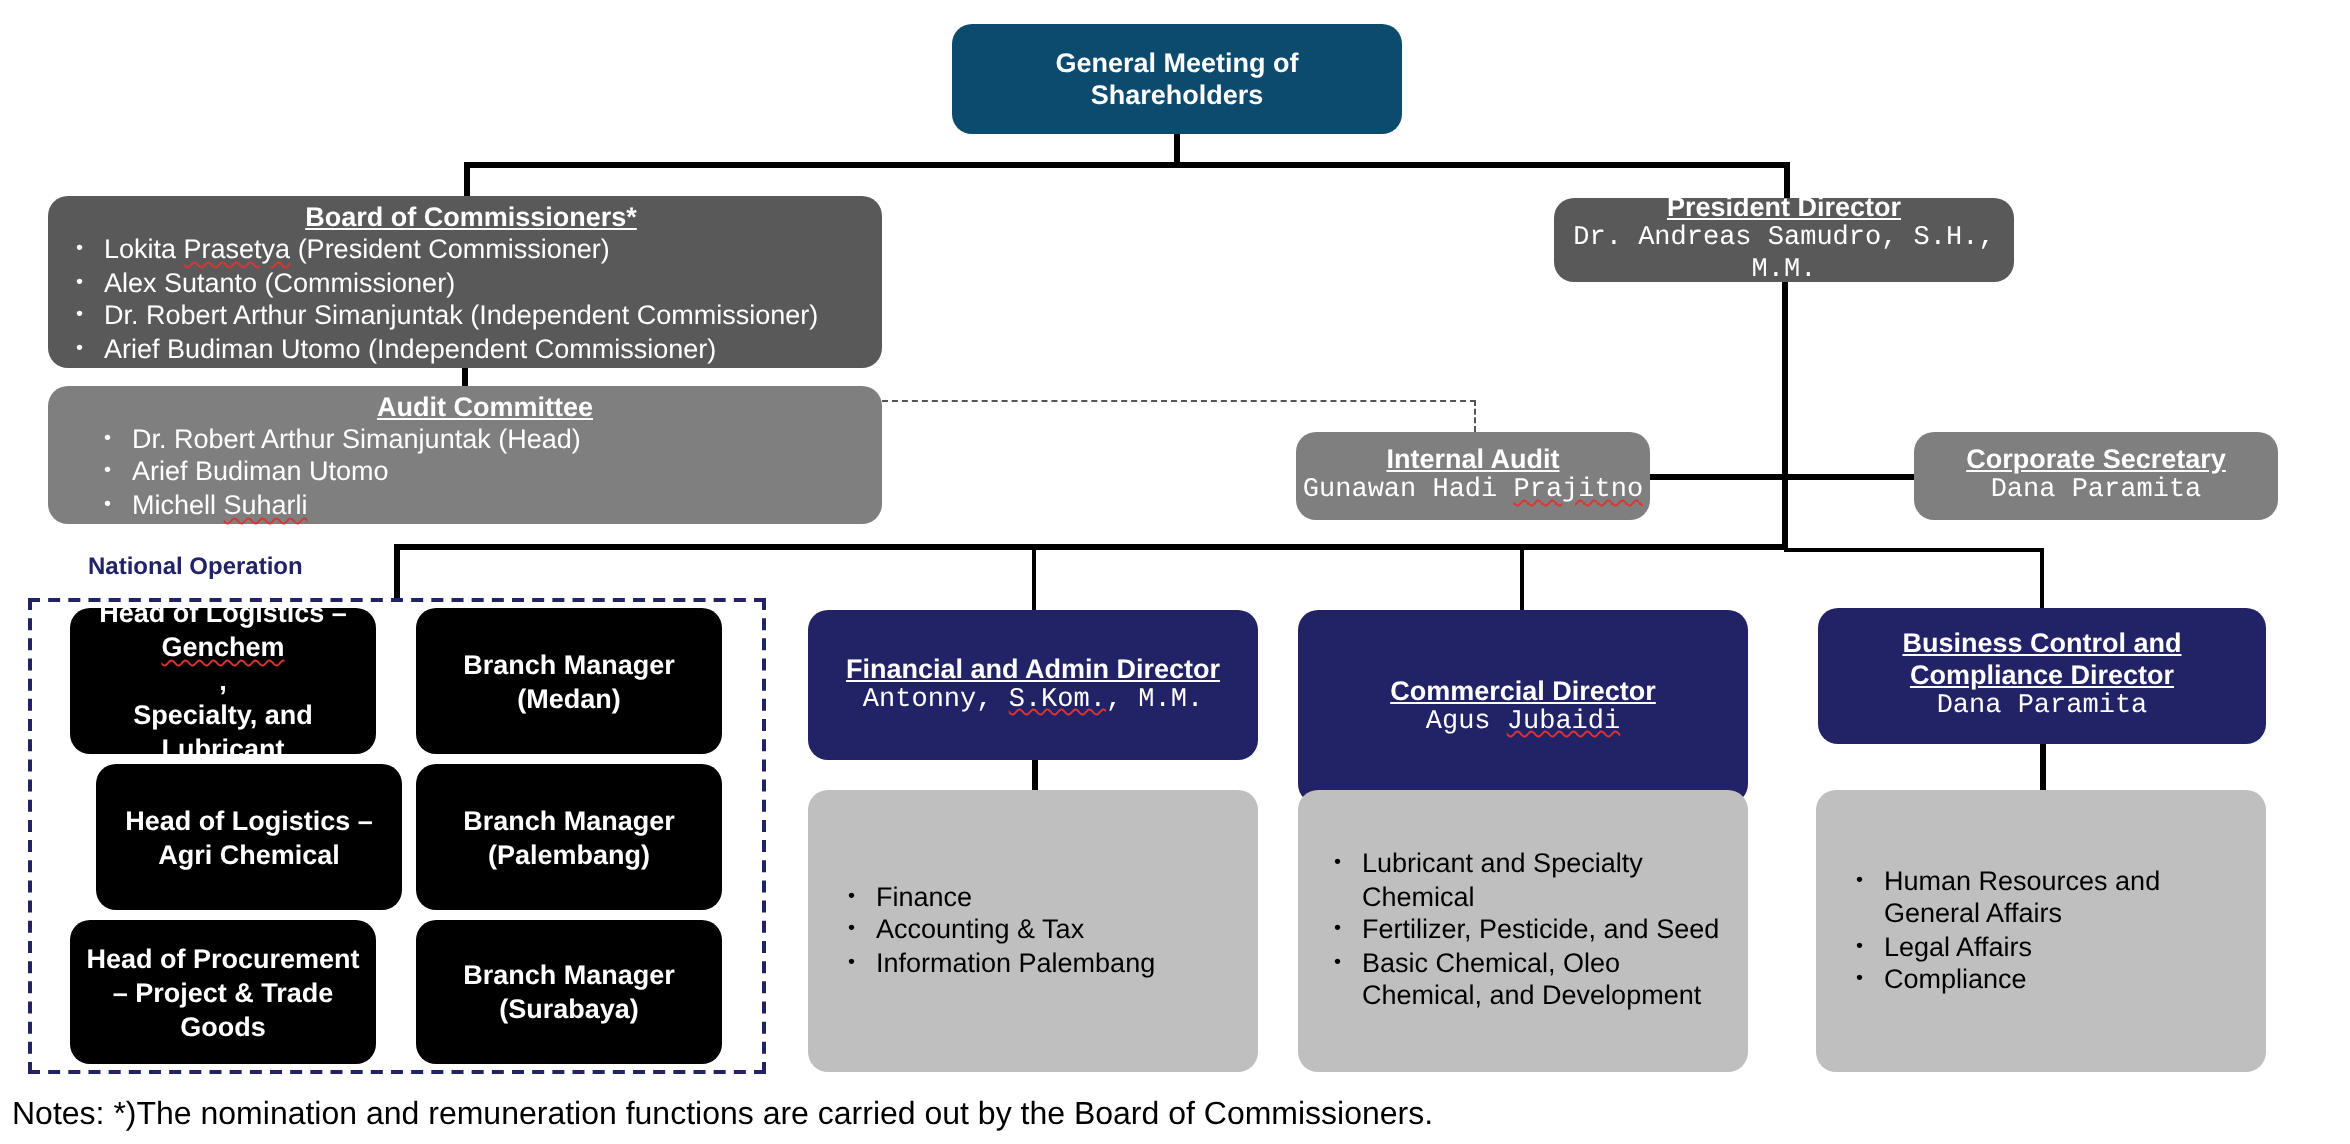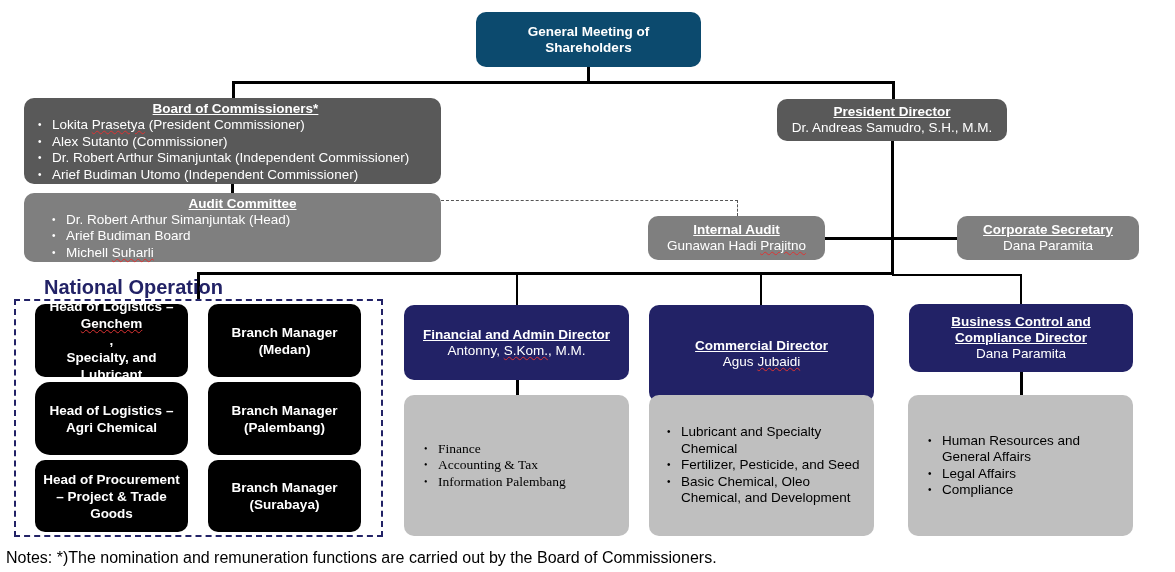--- a/index.html
+++ b/index.html
@@ -2,35 +2,35 @@
 <html><head>
 <meta charset="utf-8">
 <style>
   html, body { margin:0; padding:0; background:#ffffff; }
   body { width:1175px; height:572px; position:relative; overflow:hidden;
          font-family:"Liberation Sans", sans-serif; }
   .box { position:absolute; border-radius:10px; box-sizing:border-box; color:#fff;
          display:flex; flex-direction:column; justify-content:center; }
   .center { text-align:center; align-items:center; }
   .title { font-weight:bold; text-decoration:underline; font-size:13.5px; line-height:16px; }
-  .sub { font-size:13.5px; line-height:16px; }
+  .sub { font-size:13.5px; line-height:16px;font-family:Liberation Mono, monospace; }
   .black { background:#0c4a6e; }
   .dgrey { background:#595959; }
   .mgrey { background:#7f7f7f; }
   .navy { background:#222266; }
   .lgrey { background:#bfbfbf; color:#000; }
   .purple { background:#000000; font-weight:bold; font-size:13.5px; line-height:17px; text-align:center; align-items:center; padding:0 6px; }
   ul { margin:0; padding:0; list-style:none; }
   li { position:relative; padding-left:22px; font-size:13.5px; line-height:16.5px; }
   li::before { content:"•"; position:absolute; left:8px; font-size:10px; }
   .ln { position:absolute; background:#000; }
   .dash-h { position:absolute; height:0; border-top:1.5px dashed #555; }
   .dash-v { position:absolute; width:0; border-left:1.5px dashed #555; }
   .natbox { position:absolute; left:14px; top:299px; width:369px; height:238px; border:2px dashed #222266; box-sizing:border-box; }
-  .natlabel { position:absolute; left:44px; top:276px; font-weight:bold; color:#222266; font-size:20px; }
+  .natlabel { position:absolute; left:44px; top:276px; font-weight:bold; color:#222266; font-size:12px; }
   .notes { position:absolute; left:6px; top:549px; font-size:16px; color:#000000; }
   .sq { text-decoration:underline wavy #d33; text-decoration-thickness:1px; }
 </style>
 </head>
 <body>
 
 <div class="ln" style="left:587px;top:66px;width:3px;height:17px;"></div>
 <div class="ln" style="left:232px;top:81px;width:663px;height:3px;"></div>
 <div class="ln" style="left:232px;top:81px;width:3px;height:18px;"></div>
 <div class="ln" style="left:892px;top:81px;width:3px;height:19px;"></div>
@@ -61,21 +61,21 @@
     <li>Alex Sutanto (Commissioner)</li>
     <li>Dr. Robert Arthur Simanjuntak (Independent Commissioner)</li>
     <li>Arief Budiman Utomo (Independent Commissioner)</li>
   </ul>
 </div>
 
 <div class="box mgrey" style="left:24px;top:193px;width:417px;height:69px;padding:2px 0 0 20px;">
   <div class="title" style="text-align:center;">Audit Committee</div>
   <ul>
     <li>Dr. Robert Arthur Simanjuntak (Head)</li>
-    <li>Arief Budiman Board</li>
+    <li>Arief Budiman Utomo</li>
     <li>Michell <span class="sq">Suharli</span></li>
   </ul>
 </div>
 
 <div class="box dgrey center" style="left:777px;top:99px;width:230px;height:42px;">
   <span class="title">President Director</span>
   <span class="sub">Dr. Andreas Samudro, S.H., M.M.</span>
 </div>
 
 <div class="box mgrey center" style="left:648px;top:216px;width:177px;height:44px;">
@@ -85,30 +85,30 @@
 
 <div class="box mgrey center" style="left:957px;top:216px;width:182px;height:44px;">
   <span class="title">Corporate Secretary</span>
   <span class="sub">Dana Paramita</span>
 </div>
 
 <div class="natlabel">National Operation</div>
 <div class="natbox"></div>
 <div class="box purple" style="left:35px;top:304px;width:153px;height:73px;">Head of Logistics –<br><span class="sq">Genchem</span>,<br>Specialty, and<br>Lubricant</div>
 <div class="box purple" style="left:208px;top:304px;width:153px;height:73px;">Branch Manager (Medan)</div>
-<div class="box purple" style="left:35px;top:382px;width:153px;height:73px;border-radius:15px;">Head of Logistics – Agri Chemical</div>
+<div class="box purple" style="left:48px;top:382px;width:153px;height:73px;">Head of Logistics – Agri Chemical</div>
 <div class="box purple" style="left:208px;top:382px;width:153px;height:73px;">Branch Manager (Palembang)</div>
 <div class="box purple" style="left:35px;top:460px;width:153px;height:72px;">Head of Procurement – Project &amp; Trade Goods</div>
 <div class="box purple" style="left:208px;top:460px;width:153px;height:72px;">Branch Manager (Surabaya)</div>
 
 <div class="box navy center" style="left:404px;top:305px;width:225px;height:75px;">
   <span class="title">Financial and Admin Director</span>
   <span class="sub">Antonny, <span class="sq">S.Kom.</span>, M.M.</span>
 </div>
-<div class="box lgrey" style="left:404px;top:395px;width:225px;height:141px;padding-left:12px;font-family:Liberation Serif, serif;">
+<div class="box lgrey" style="left:404px;top:395px;width:225px;height:141px;padding-left:12px;">
   <ul>
     <li>Finance</li>
     <li>Accounting &amp; Tax</li>
     <li>Information Palembang</li>
   </ul>
 </div>
 
 <div class="box navy center" style="left:649px;top:305px;width:225px;height:97px;">
   <span class="title">Commercial Director</span>
   <span class="sub">Agus <span class="sq">Jubaidi</span></span>

